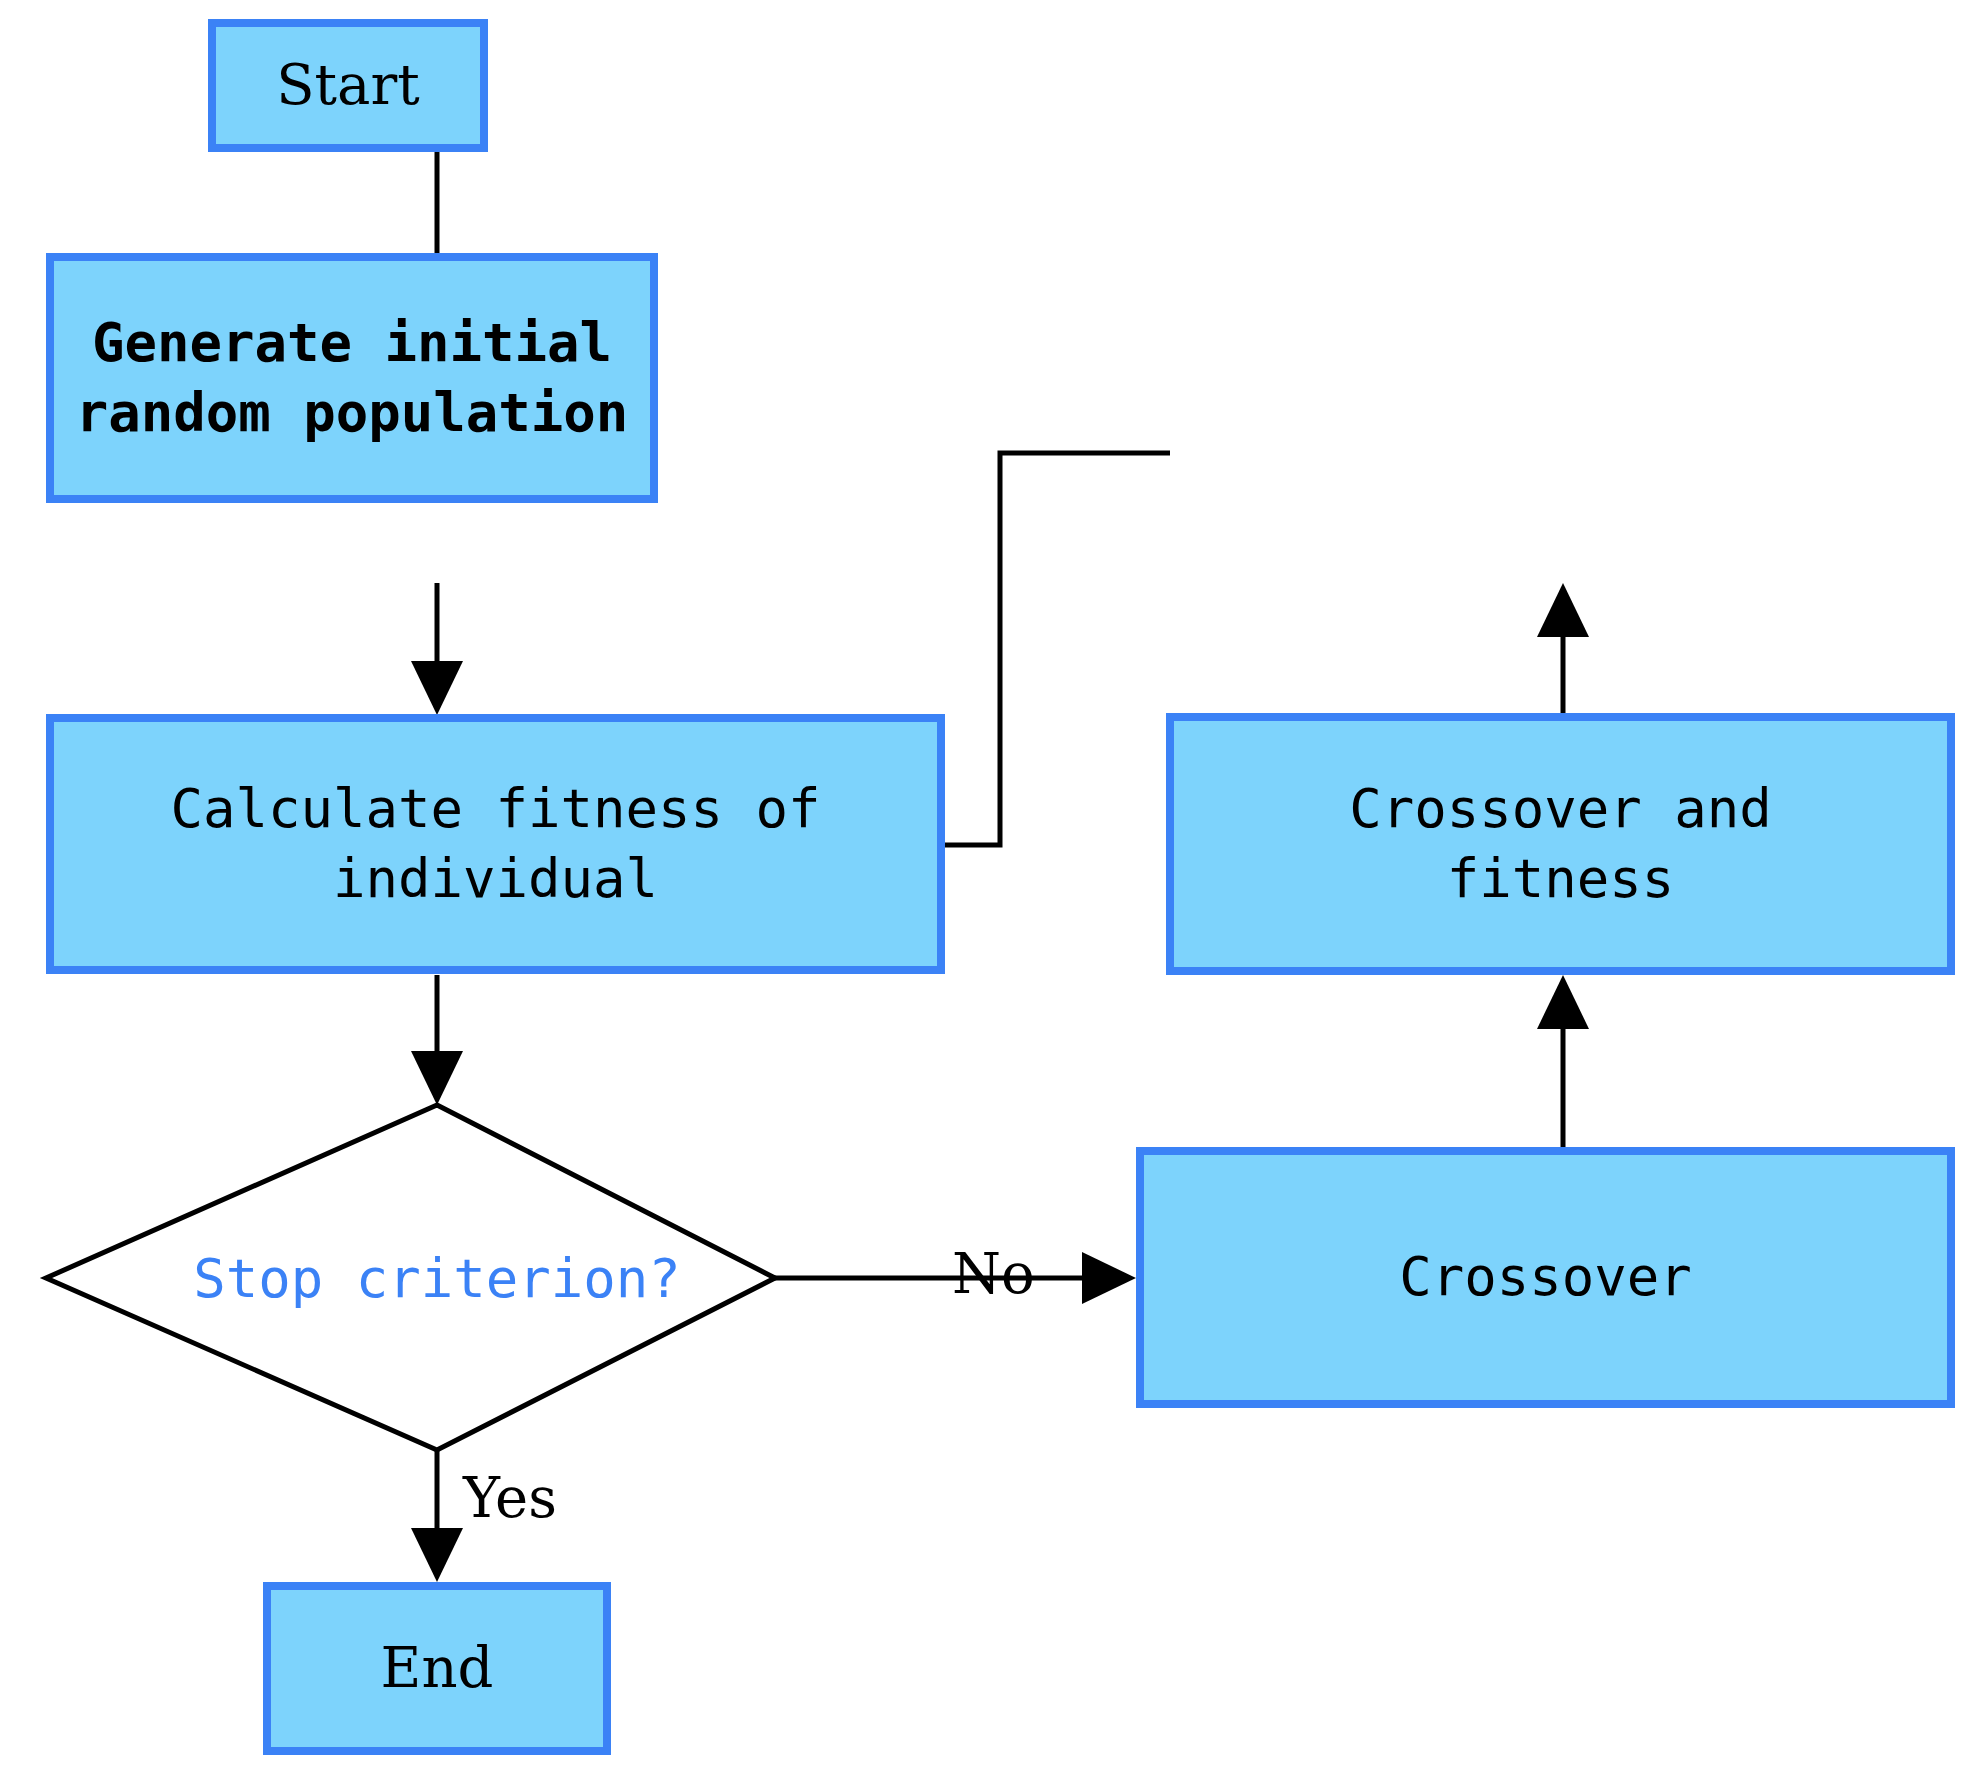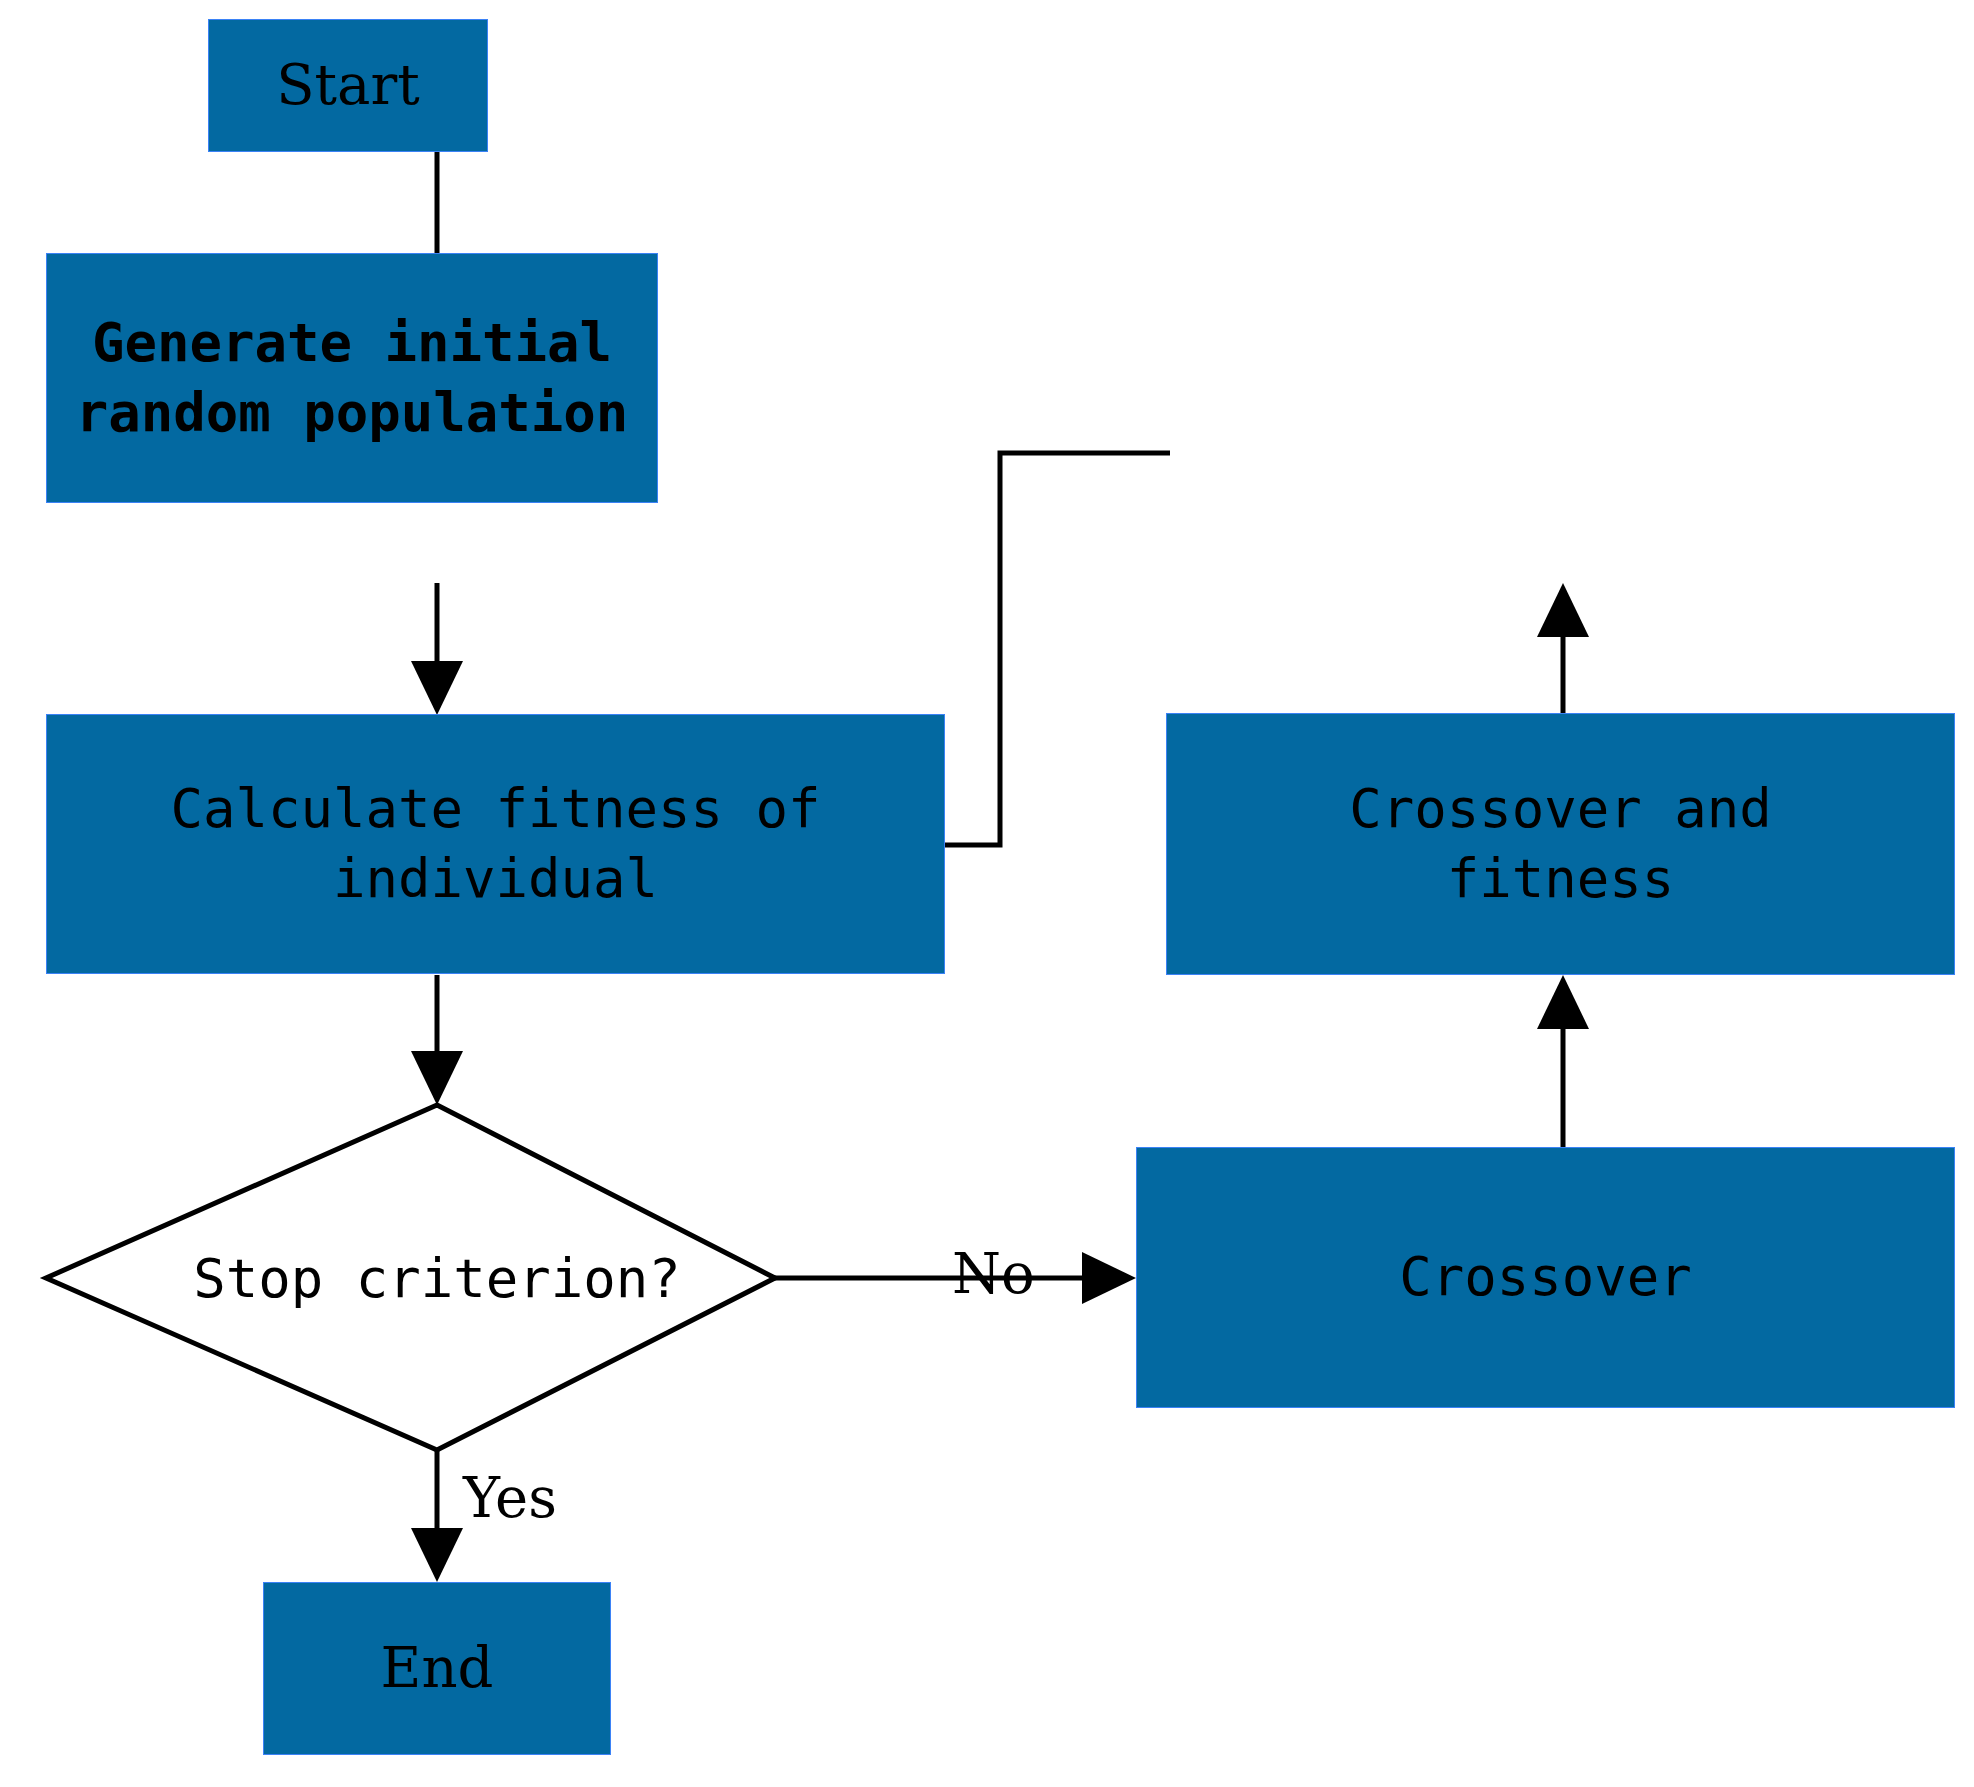--- a/index.html
+++ b/index.html
@@ -27,22 +27,22 @@
   .node {
     position: absolute;
     box-sizing: border-box;
     display: flex;
     align-items: center;
     justify-content: center;
     text-align: center;
     color: #000000;
   }
   .node.rect {
-    border: 1px solid #3b82f6;
-    background: #0369a1;
+    border: 8px solid #3b82f6;
+    background: #7dd3fc;
   }
   .node .label {
     line-height: 1.30;
     white-space: pre-line;
     color: #000000;
   }
   
   .mono .label {
     font-family: "DejaVu Sans Mono", "Liberation Mono", monospace;
     font-size: 54px;
@@ -58,21 +58,21 @@
     color: #000000;
     font-family: "DejaVu Serif", "Liberation Serif", serif;
     font-size: 56px;
     line-height: 1;
     white-space: nowrap;
   }
   .diamond-label {
     position: absolute;
     font-family: "DejaVu Sans Mono", "Liberation Mono", monospace;
     font-size: 54px;
-    color: #000000;
+    color: #3b82f6;
     white-space: nowrap;
     text-align: center;
   }
 </style>
 </head>
 <body>
 
 <div id="canvas">
 
   <svg class="layer" viewBox="0 0 1974 1787" xmlns="http://www.w3.org/2000/svg">

